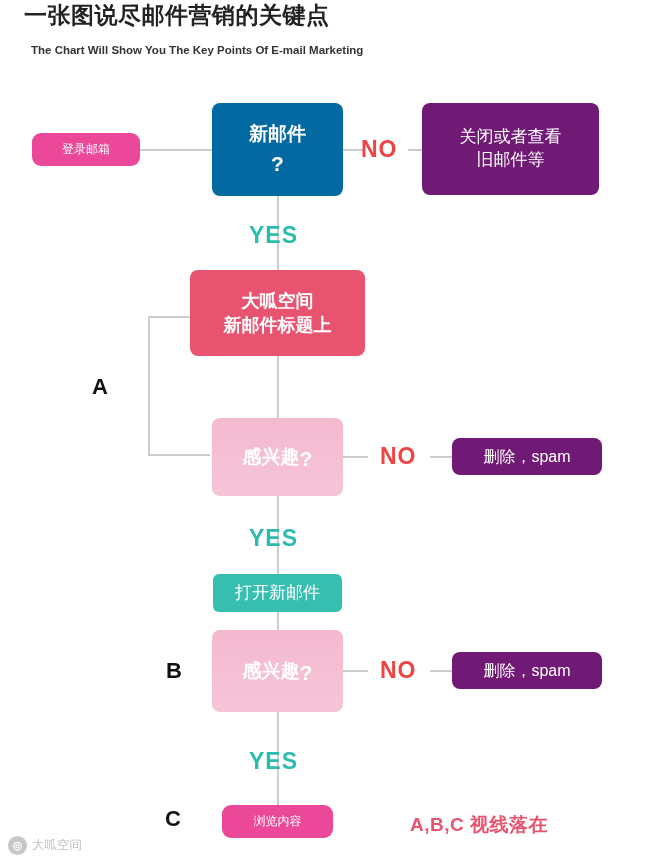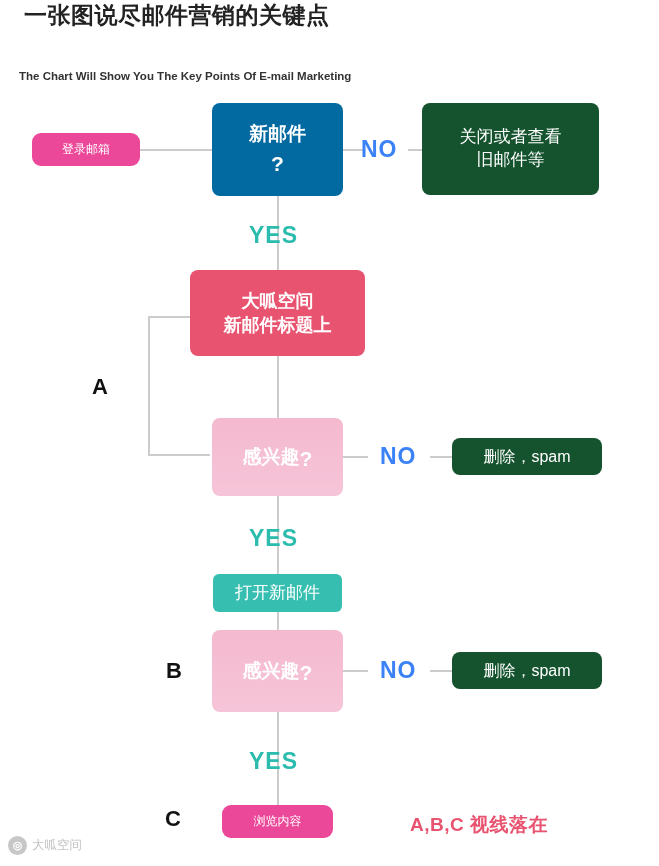--- a/index.html
+++ b/index.html
@@ -24,26 +24,25 @@
   
   .title-cn {
     left: 24px; top: 0;
     font-size: 23px;
     font-weight: bold;
     color: #222222;
     letter-spacing: 0.5px;
     white-space: nowrap;
   }
   .title-en {
-    left: 19px; top: 44px;
+    left: 31px; top: 44px;
     font-size: 11.5px;
     font-weight: bold;
     color: #333333;
     white-space: nowrap;
-    margin-top: 26px;
   }
 
   
   .box {
     display: flex;
     align-items: center;
     justify-content: center;
     text-align: center;
     box-sizing: border-box;
     line-height: 1.35;
@@ -72,41 +71,41 @@
   }
   .box-red {
     background: #e8536f;
     color: #ffffff;
     border-radius: 8px;
     font-size: 18px;
     font-weight: bold;
     flex-direction: column;
   }
   .box-gray {
-    background: #14532d;
+    background: #701a75;
     color: #ffffff;
     border-radius: 8px;
     font-size: 17px;
     flex-direction: column;
   }
   .box-teal {
     background: #36bfb0;
     color: #ffffff;
     border-radius: 6px;
     font-size: 17px;
   }
   .q-mark {
     font-size: 21px;
     font-weight: bold;
     margin-top: 4px;
   }
 
   
   .lbl-no {
-    color: #3b82f6;
+    color: #ef4444;
     font-size: 23px;
     font-weight: bold;
     letter-spacing: 1px;
   }
   .lbl-yes {
     color: #2bbcae;
     font-size: 23px;
     font-weight: bold;
     letter-spacing: 1px;
   }

